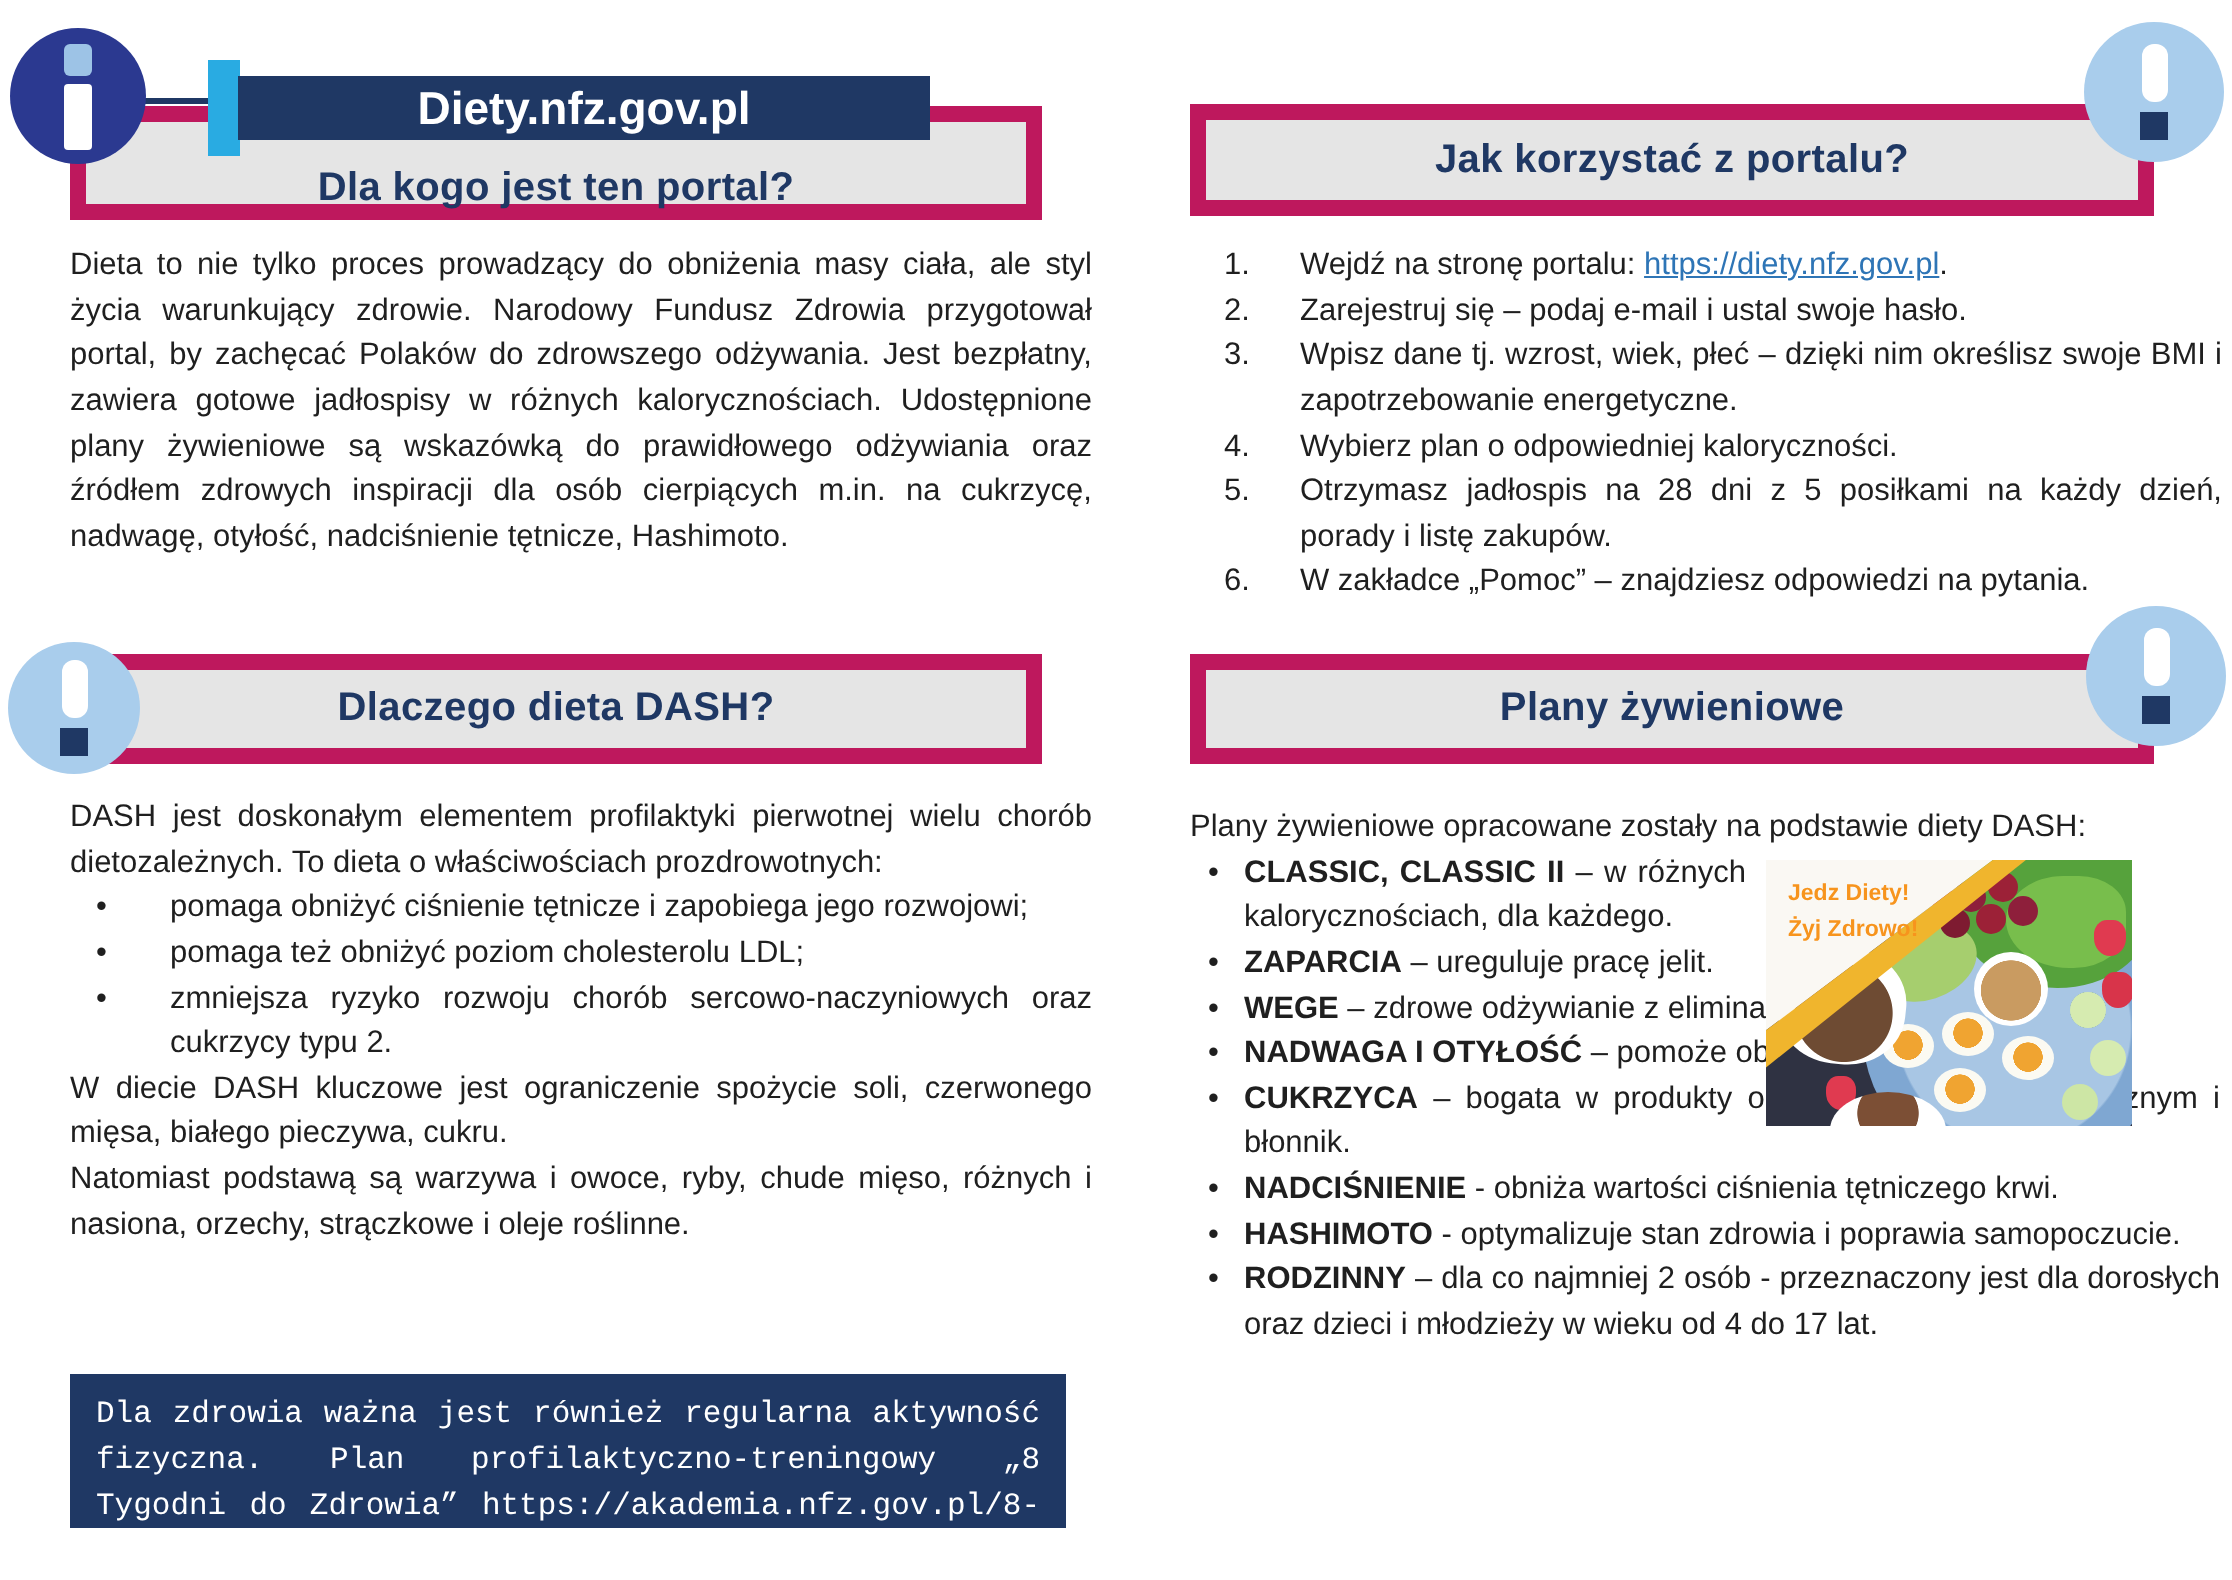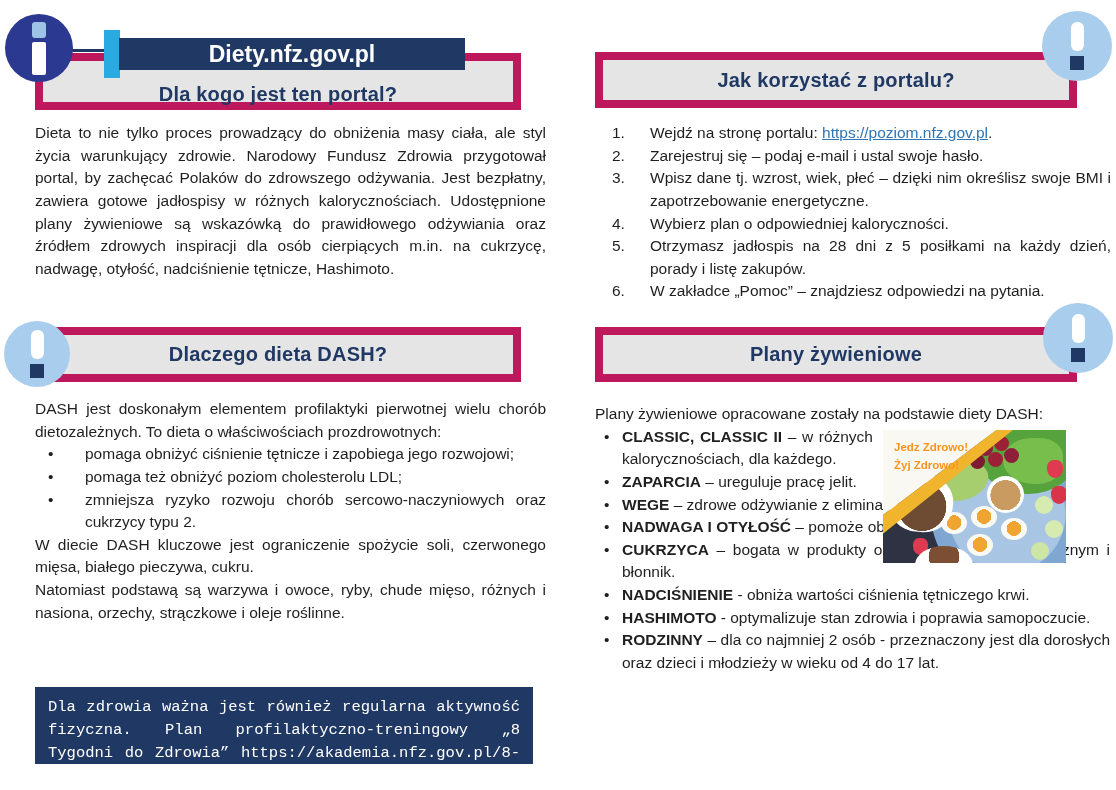--- a/index.html
+++ b/index.html
@@ -99,21 +99,21 @@
   <div class="abs titlebox" style="left:595px; top:52px; width:482px; height:56px;">
     <div class="title">Jak korzystać z portalu?</div>
   </div>
   <div class="abs excl-circle" style="left:1042px; top:11px;">
     <div class="excl-stem"></div>
     <div class="excl-dot"></div>
   </div>
   <div class="abs bodytext" style="left:595px; top:122px; width:516px; padding-left:17px;">
     <div class="list-num">
       <span class="step-num">1.</span>
-      <span class="step-text"><span>Wejdź na stronę portalu: </span><a class="doclink" href="#">https://poziom.nfz.gov.pl</a><span>.</span></span>
+      <span class="step-text"><span>Wejdź na stronę portalu: </span><a class="doclink" href="#">https://diety.nfz.gov.pl</a><span>.</span></span>
     </div>
     <div class="list-num">
       <span class="step-num">2.</span>
       <span class="step-text">Zarejestruj się – podaj e-mail i ustal swoje hasło.</span>
     </div>
     <div class="list-num">
       <span class="step-num">3.</span>
       <span class="step-text">Wpisz dane tj. wzrost, wiek, płeć – dzięki nim określisz swoje BMI i zapotrzebowanie energetyczne.</span>
     </div>
     <div class="list-num">
@@ -181,21 +181,21 @@
       <div class="egg egg3"></div>
       <div class="egg egg4"></div>
       <div class="cukes"></div>
       <div class="strawb-r"></div>
       <div class="seedbowl"></div>
       <div class="strawb-l"></div>
       <div class="smallbowl"></div>
       <div class="wedge"></div>
       <div class="stripe"></div>
       <div class="photo-caption">
-        <div>Jedz Zdrowo!</div>
+        <div>Jedz Diety!</div>
         <div>Żyj Zdrowo!</div>
       </div>
     </div>
 
     <div style="width:278px;">
       <div class="plan">
         <span class="plan-dot"></span>
         <span class="plan-text"><b>CLASSIC, CLASSIC II</b><span> – w różnych kalorycznościach, dla każdego.</span></span>
       </div>
       <div class="plan">

